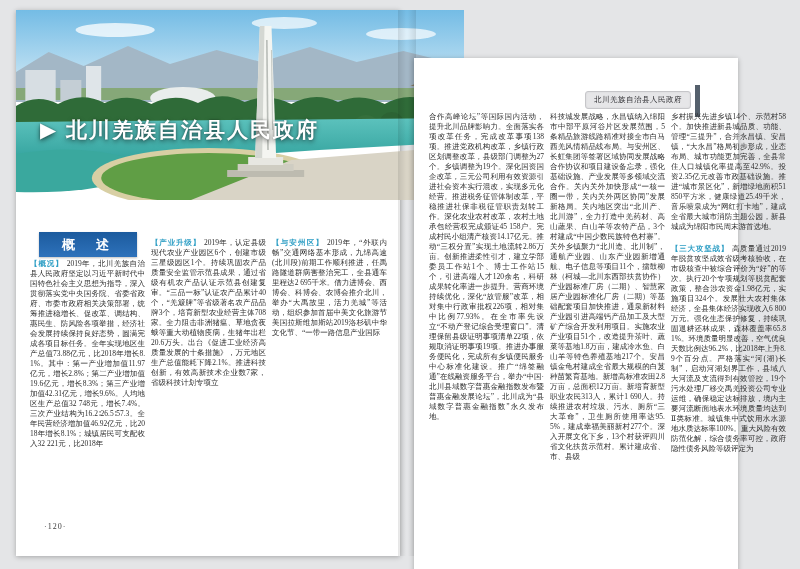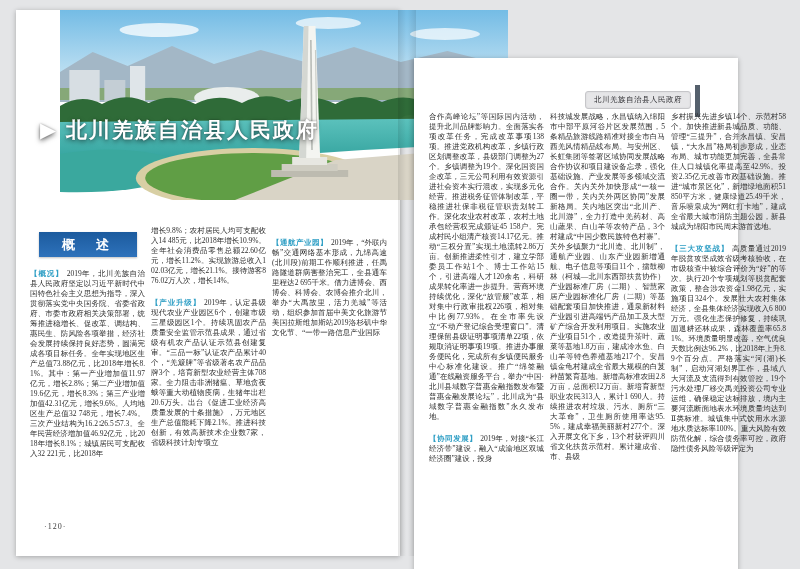--- a/index.html
+++ b/index.html
@@ -13,21 +13,21 @@
     box-shadow:0 1px 5px rgba(0,0,0,.28);
   }
   .page.left{left:16px;width:384px;}
   .page.right{left:414px;width:324px;margin-top:48px;}
   .gutter{
     position:absolute;top:10px;left:398px;width:18px;height:546px;
     background:linear-gradient(90deg,rgba(0,0,0,.10),rgba(0,0,0,0) 45%,rgba(0,0,0,0) 55%,rgba(0,0,0,.10));
     pointer-events:none;
   }
   
-  .photo{position:absolute;left:0;top:0;width:448px;height:190px;overflow:hidden;padding-left:44px;}
+  .photo{position:absolute;left:0;top:0;width:448px;height:190px;overflow:hidden;}
   .photo svg{display:block;width:100%;height:100%;}
   .photo-title{
     position:absolute;left:24px;top:106px;
     font-family:"Liberation Sans","DejaVu Sans",sans-serif;
     font-weight:bold;font-size:21px;letter-spacing:2px;color:#ffffff;
     text-shadow:0 2px 5px rgba(0,0,0,.55),0 0 2px rgba(0,0,0,.35);
     white-space:nowrap;
   }
   
   .cols{position:absolute;display:flex;gap:6px;}
@@ -35,21 +35,21 @@
   .page.right .cols{left:15px;top:54px;width:358px;height:466px;}
   .col{
     width:115px;height:100%;overflow:hidden;
     font-size:7.5px;line-height:10px;color:#2d2d2d;
     text-align:justify;word-break:break-all;
   }
   .para{margin:0;}
   .para.sect{margin-top:12px;}
   .sec-label{color:#2f9fc5;font-weight:bold;letter-spacing:.5px;margin-right:3px;}
   .overview-box{
-    width:98px;height:25px;margin:6px auto 12px auto;
+    width:98px;height:25px;margin:6px auto 2px auto;
     background:linear-gradient(180deg,#1c5b9e,#2e72bb);
     color:#ffffff;display:flex;align-items:center;justify-content:center;
     font-size:13px;font-weight:bold;letter-spacing:4px;
     font-family:"Liberation Serif","DejaVu Serif",serif;
     box-shadow:0 1px 2px rgba(0,0,0,.25);
   }
   .page-number{position:absolute;bottom:25px;font-size:8px;color:#3c3c3c;letter-spacing:1px;}
   .page.left .page-number{left:28px;}
   .page.right .page-number{right:28px;font-weight:bold;}
   
@@ -116,42 +116,40 @@
     </svg>
     <div class="photo-title">▶ 北川羌族自治县人民政府</div>
   </div>
 
   <div class="cols">
     <div class="col">
       <div class="overview-box">概　述</div>
       <p class="para"><span class="sec-label">【概况】</span><span>2019年，北川羌族自治县人民政府坚定以习近平新时代中国特色社会主义思想为指导，深入贯彻落实党中央国务院、省委省政府、市委市政府相关决策部署，统筹推进稳增长、促改革、调结构、惠民生、防风险各项举措，经济社会发展持续保持良好态势，圆满完成各项目标任务。全年实现地区生产总值73.88亿元，比2018年增长8.1%。其中：第一产业增加值11.97亿元，增长2.8%；第二产业增加值19.6亿元，增长8.3%；第三产业增加值42.31亿元，增长9.6%。人均地区生产总值32 748元，增长7.4%。三次产业结构为16.2∶26.5∶57.3。全年民营经济增加值46.92亿元，比2018年增长8.1%；城镇居民可支配收入32 221元，比2018年</span></p>
     </div>
     <div class="col">
-      <p class="para"><span>增长9.8%；农村居民人均可支配收入14 485元，比2018年增长10.9%。全年社会消费品零售总额22.60亿元，增长11.2%。实现旅游总收入102.03亿元，增长21.1%。接待游客876.02万人次，增长14%。</span></p>
       <p class="para sect"><span class="sec-label">【产业升级】</span><span>2019年，认定县级现代农业产业园区6个，创建市级三星级园区1个。持续巩固农产品质量安全监管示范县成果，通过省级有机农产品认证示范县创建复审。“三品一标”认证农产品累计40个，“羌簸牌”等省级著名农产品品牌3个，培育新型农业经营主体708家。全力阻击非洲猪瘟、草地贪夜蛾等重大动植物疫病，生猪年出栏20.6万头。出台《促进工业经济高质量发展的十条措施》，万元地区生产总值能耗下降2.1%。推进科技创新，有效高新技术企业数7家，省级科技计划专项立</span></p>
     </div>
     <div class="col">
-      <p class="para sect"><span class="sec-label">【通航产业园】</span><span>2019年，“外联内畅”交通网络基本形成，九绵高速(北川段)前期工作顺利推进，任禹路隧道群病害整治完工，全县通车里程达2 695千米。借力进博会、西博会、科博会、农博会推介北川，举办“大禹故里，活力羌城”等活动，组织参加首届中美文化旅游节美国拉斯维加斯站2019洛杉矶中华文化节、“一带一路信息产业国际</span></p>
+      <p class="para sect"><span class="sec-label">【与安州区】</span><span>2019年，“外联内畅”交通网络基本形成，九绵高速(北川段)前期工作顺利推进，任禹路隧道群病害整治完工，全县通车里程达2 695千米。借力进博会、西博会、科博会、农博会推介北川，举办“大禹故里，活力羌城”等活动，组织参加首届中美文化旅游节美国拉斯维加斯站2019洛杉矶中华文化节、“一带一路信息产业国际</span></p>
     </div>
   </div>
 
   <div class="page-number">·120·</div>
 </div>
 
 <div class="gutter"></div>
 
 <div class="page right">
 
   <div class="tab">北川羌族自治县人民政府</div>
   <div class="tab-bar"></div>
 
   <div class="cols">
     <div class="col">
       <p class="para"><span>合作高峰论坛”等国际国内活动，提升北川品牌影响力。全面落实各项改革任务，完成改革事项138项。推进党政机构改革，乡镇行政区划调整改革，县级部门调整为27个。乡镇调整为19个。深化国资国企改革，三元公司利用有效资源引进社会资本实行混改，实现多元化经营。推进税务征管体制改革，平稳推进社保非税征管职责划转工作。深化农业农村改革，农村土地承包经营权完成颁证45 158户。完成村民小组清产核资14.17亿元。推动“三权分置”实现土地流转2.86万亩。创新推进柔性引才，建立学部委员工作站1个、博士工作站15个，引进高端人才120余名，科研成果转化率进一步提升。营商环境持续优化，深化“放管服”改革，相对集中行政审批权226项，相对集中比例77.93%。在全市率先设立“不动产登记综合受理窗口”。清理保留县级证明事项清单22项，依规取消证明事项19项。推进办事服务便民化，完成所有乡镇便民服务中心标准化建设。推广“绵签融通”在线融资服务平台，举办“中国·北川县域数字普惠金融指数发布暨普惠金融发展论坛”，北川成为“县域数字普惠金融指数”永久发布地。</span></p>
-      <p class="para sect"><span class="sec-label">【协同发展】</span><span>2019年，对接“长江经济带”建设，融入“成渝地区双城经济圈”建设，投身</span></p>
     </div>
     <div class="col">
       <p class="para"><span>科技城发展战略，永昌镇纳入绵阳市中部平原河谷片区发展范围，5条精品旅游线路精准对接全市白马西羌风情精品线布局。与安州区、长虹集团等签署区域协同发展战略合作协议和项目建设备忘录，强化基础设施、产业发展等多领域交流合作。关内关外加快形成“一核一圈一带，关内关外两区协同”发展新格局。关内地区突出“北川产、北川游”，全力打造中羌药材、高山蔬果、白山羊等农特产品，3个村建成“中国少数民族特色村寨”。关外乡镇聚力“北川造、北川制”，通航产业园、山东产业园新增通航、电子信息等项目11个，擂鼓柳林（柯城—北川东西部扶贫协作）产业园标准厂房（二期）、智慧家居产业园标准化厂房（二期）等基础配套项目加快推进，通泉新材料产业园引进高端钙产品加工及大型矿产综合开发利用项目。实施农业产业项目51个，改造提升茶叶、蔬菜等基地1.8万亩，建成冷水鱼、白山羊等特色养殖基地217个。安昌镇金龟村建成全省最大规模的白芨种苗繁育基地。新增高标准农田2.8万亩，总面积12万亩。新培育新型职业农民313人，累计1 690人。持续推进农村垃圾、污水、厕所“三大革命”，卫生厕所使用率达95.5%，建成幸福美丽新村277个。深入开展文化下乡，13个村获评四川省文化扶贫示范村。累计建成省、市、县级</span></p>
     </div>
     <div class="col">
       <p class="para"><span>乡村振兴先进乡镇14个、示范村58个。加快推进新县城品质、功能、管理“三提升”，合并永昌镇、安昌镇，“大永昌”格局初步形成，业态布局、城市功能更加完善，全县常住人口城镇化率提高至42.9%。投资2.35亿元改善市政基础设施。推进“城市景区化”，新增绿地面积51 850平方米，健康绿道25.49千米，音乐喷泉成为“网红打卡地”，建成全省最大城市消防主题公园，新县城成为绵阳市民周末游首选地。</span></p>
       <p class="para sect"><span class="sec-label">【三大攻坚战】</span><span>高质量通过2019年脱贫攻坚成效省级考核验收，在市级核查中被综合评价为“好”的等次。执行20个专项规划等脱贫配套政策，整合涉农资金1.98亿元，实施项目324个。发展壮大农村集体经济，全县集体经济实现收入6 800万元。强化生态保护修复，持续巩固退耕还林成果，森林覆盖率65.81%。环境质量明显改善，空气优良天数比例达96.2%，比2018年上升8.9个百分点。严格落实“河(湖)长制”，启动河湖划界工作，县域八大河流及支流得到有效管控，19个污水处理厂移交禹羌投资公司专业运维，确保稳定达标排放，境内主要河流断面地表水环境质量均达到Ⅱ类标准。城镇集中式饮用水水源地水质达标率100%。重大风险有效防范化解，综合债务率可控，政府隐性债务风险等级评定为</span></p>
     </div>
   </div>
 

